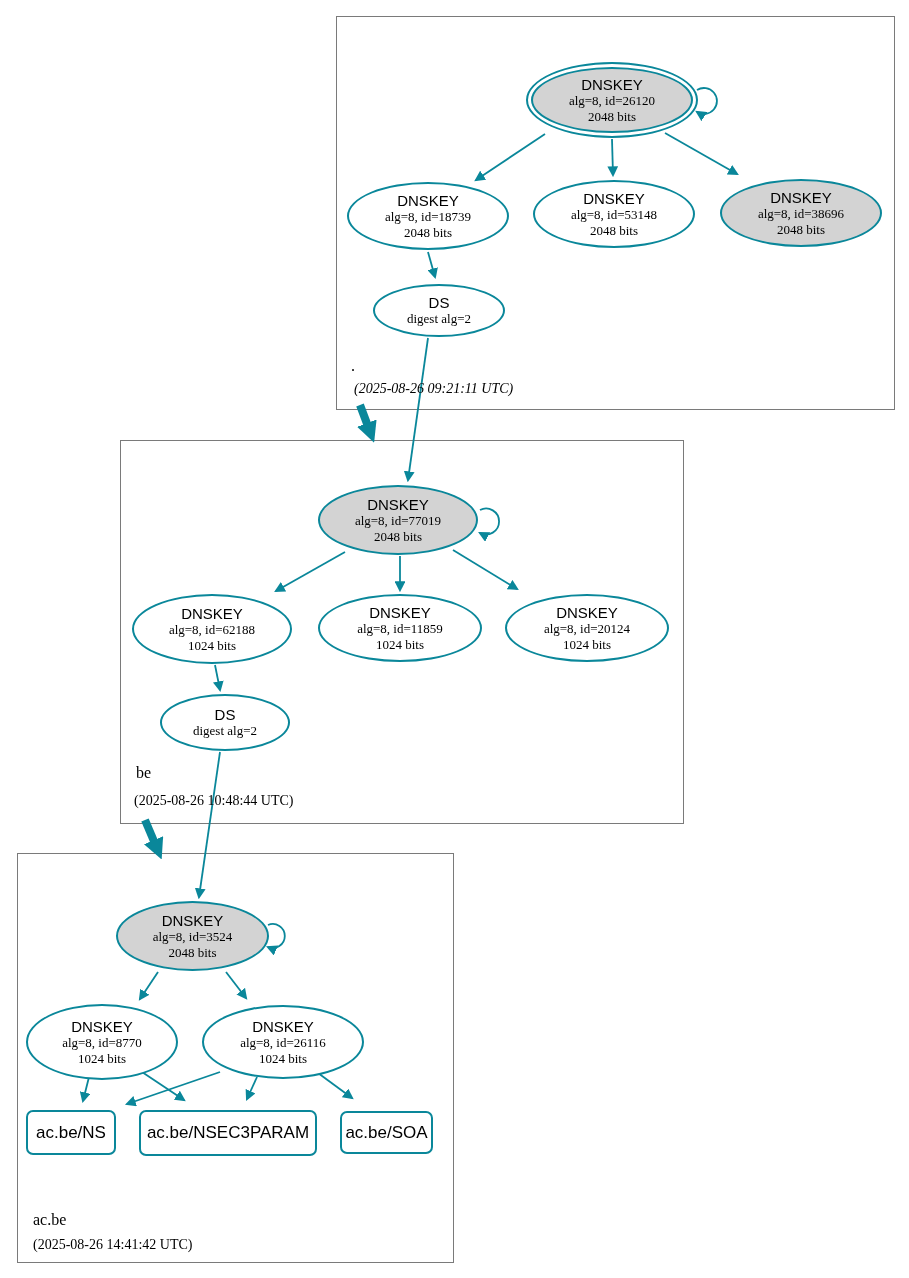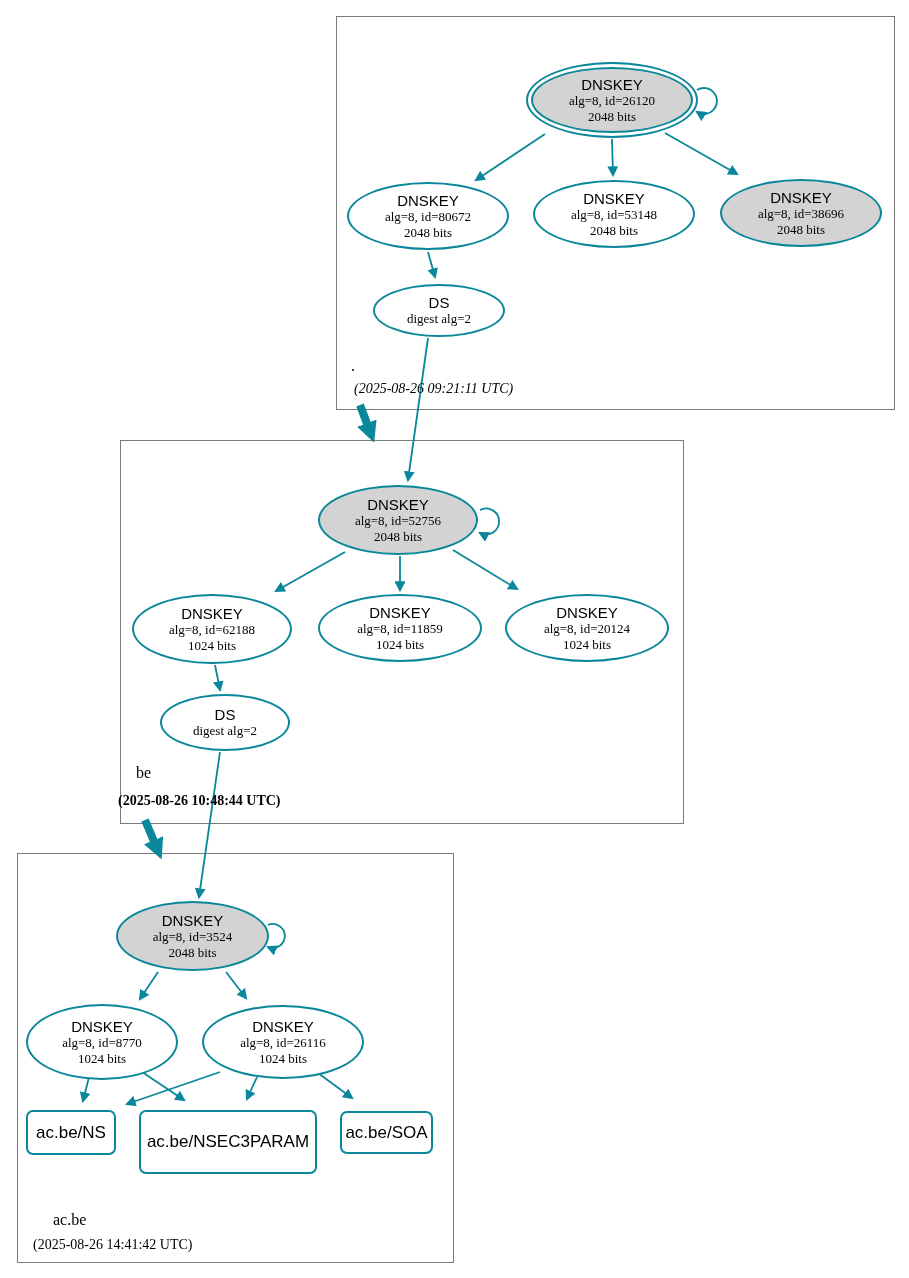--- a/index.html
+++ b/index.html
@@ -81,21 +81,21 @@
   <div class="ellipse-outer" style="left:526px;top:62px;width:172px;height:76px;">
     <div class="ellipse-inner">
       <span class="node-title">DNSKEY</span>
       <span class="node-detail">alg=8, id=26120</span>
       <span class="node-detail">2048 bits</span>
     </div>
   </div>
 
   <div class="node ellipse" style="left:347px;top:182px;width:162px;height:68px;">
     <span class="node-title">DNSKEY</span>
-    <span class="node-detail">alg=8, id=80672</span>
+    <span class="node-detail">alg=8, id=18739</span>
     <span class="node-detail">2048 bits</span>
   </div>
 
   <div class="node ellipse" style="left:533px;top:180px;width:162px;height:68px;">
     <span class="node-title">DNSKEY</span>
     <span class="node-detail">alg=8, id=53148</span>
     <span class="node-detail">2048 bits</span>
   </div>
 
   <div class="node ellipse gray" style="left:720px;top:179px;width:162px;height:68px;">
@@ -107,21 +107,21 @@
   <div class="node ellipse" style="left:373px;top:284px;width:132px;height:53px;">
     <span class="node-title">DS</span>
     <span class="node-detail">digest alg=2</span>
   </div>
 
   <div class="zone-label" style="left:351px;top:358px;">.</div>
   <div class="zone-ts" style="left:354px;top:382px;font-style:italic;">(2025-08-26 09:21:11 UTC)</div>
 
   <div class="node ellipse gray" style="left:318px;top:485px;width:160px;height:70px;">
     <span class="node-title">DNSKEY</span>
-    <span class="node-detail">alg=8, id=52756</span>
+    <span class="node-detail">alg=8, id=77019</span>
     <span class="node-detail">2048 bits</span>
   </div>
 
   <div class="node ellipse" style="left:132px;top:594px;width:160px;height:70px;">
     <span class="node-title">DNSKEY</span>
     <span class="node-detail">alg=8, id=62188</span>
     <span class="node-detail">1024 bits</span>
   </div>
 
   <div class="node ellipse" style="left:318px;top:594px;width:164px;height:68px;">
@@ -135,40 +135,40 @@
     <span class="node-detail">alg=8, id=20124</span>
     <span class="node-detail">1024 bits</span>
   </div>
 
   <div class="node ellipse" style="left:160px;top:694px;width:130px;height:57px;">
     <span class="node-title">DS</span>
     <span class="node-detail">digest alg=2</span>
   </div>
 
   <div class="zone-label" style="left:136px;top:765px;">be</div>
-  <div class="zone-ts" style="left:118px;top:794px;font-weight:bold;">(2025-08-26 10:48:44 UTC)</div>
+  <div class="zone-ts" style="left:134px;top:794px;">(2025-08-26 10:48:44 UTC)</div>
 
   <div class="node ellipse gray" style="left:116px;top:901px;width:153px;height:70px;">
     <span class="node-title">DNSKEY</span>
     <span class="node-detail">alg=8, id=3524</span>
     <span class="node-detail">2048 bits</span>
   </div>
 
   <div class="node ellipse" style="left:26px;top:1004px;width:152px;height:76px;">
     <span class="node-title">DNSKEY</span>
     <span class="node-detail">alg=8, id=8770</span>
     <span class="node-detail">1024 bits</span>
   </div>
 
   <div class="node ellipse" style="left:202px;top:1005px;width:162px;height:74px;">
     <span class="node-title">DNSKEY</span>
     <span class="node-detail">alg=8, id=26116</span>
     <span class="node-detail">1024 bits</span>
   </div>
 
   <div class="rrset" style="left:26px;top:1110px;width:90px;height:45px;">ac.be/NS</div>
-  <div class="rrset" style="left:139px;top:1110px;width:178px;height:64px;">ac.be/NSEC3PARAM</div>
+  <div class="rrset" style="left:139px;top:1110px;width:178px;height:46px;">ac.be/NSEC3PARAM</div>
   <div class="rrset" style="left:340px;top:1111px;width:93px;height:43px;">ac.be/SOA</div>
 
-  <div class="zone-label" style="left:33px;top:1212px;margin-left:20px;">ac.be</div>
+  <div class="zone-label" style="left:33px;top:1212px;">ac.be</div>
   <div class="zone-ts" style="left:33px;top:1238px;">(2025-08-26 14:41:42 UTC)</div>
 
 </div>
 
 </body></html>

